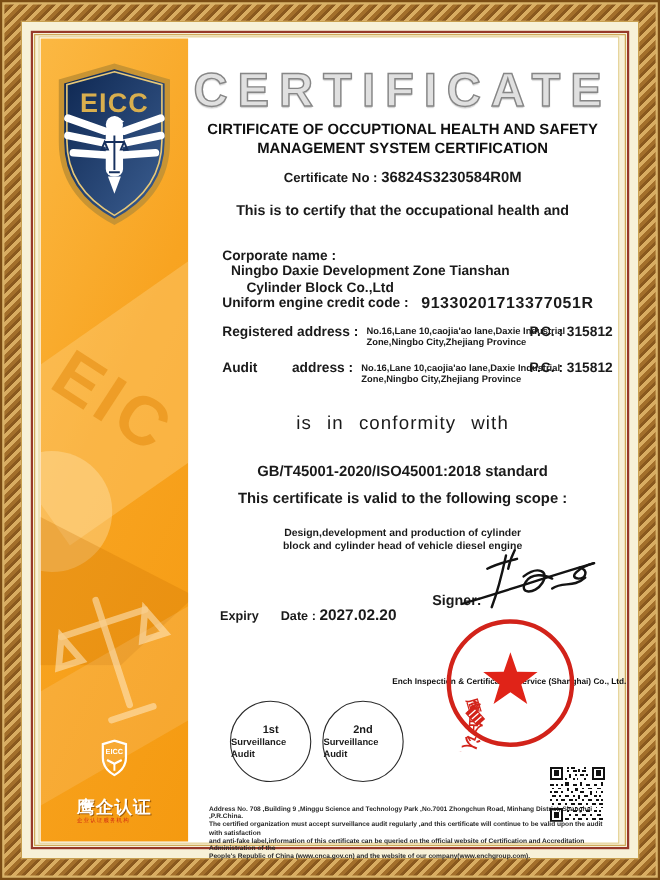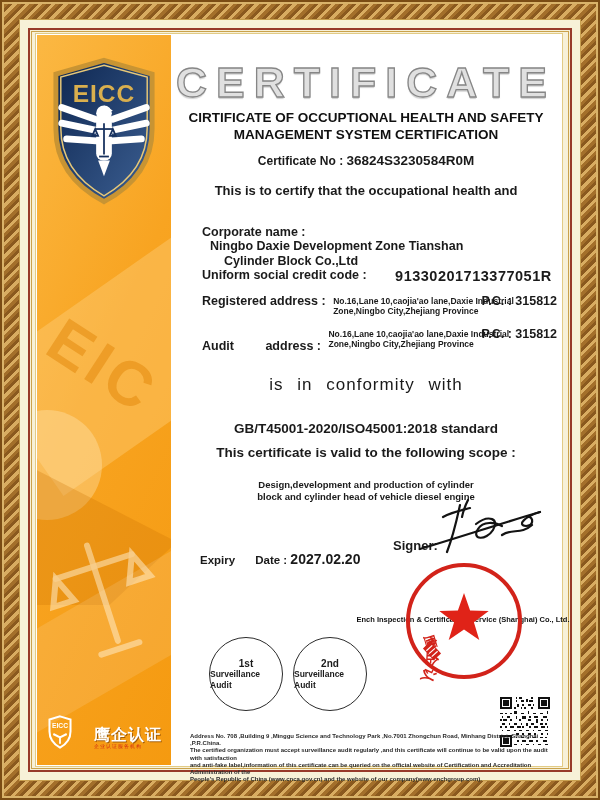--- a/index.html
+++ b/index.html
@@ -24,21 +24,21 @@
     background:rgba(255,255,255,.12);transform:rotate(-30deg);}
   .glow{position:absolute;left:-45px;top:375px;width:110px;height:110px;border-radius:50%;
     background:rgba(255,235,190,.35);}
   .dark-tri{position:absolute;left:-10px;top:430px;width:150px;height:140px;
     background:rgba(205,115,5,.28);clip-path:polygon(0 0,100% 55%,55% 100%,0 100%);}
   .wm-eic{position:absolute;left:8px;top:295px;font-size:62px;font-weight:bold;
     color:rgba(226,134,8,.5);transform:rotate(33deg);letter-spacing:4px;white-space:nowrap;}
   .wm-scales{position:absolute;left:12px;top:488px;opacity:.65;}
   .badge{position:absolute;left:13px;top:20px;}
 
-  .side-logo{position:absolute;left:0;right:0;bottom:16px;display:flex;align-items:flex-end;justify-content:center;gap:20px;}
+  .side-logo{position:absolute;left:0;right:0;bottom:16px;display:flex;align-items:center;justify-content:center;gap:20px;flex-direction:column;}
   .side-logo .txt{display:flex;flex-direction:column;line-height:1.1;}
   .logo-name{font-size:16px;font-weight:bold;color:#fff;text-shadow:1px 1px 0 rgba(90,40,0,.55);letter-spacing:1px;}
   .logo-tag{font-size:5px;color:#d22c12;letter-spacing:1px;}
 
   
   .main{position:absolute;left:135px;right:1px;top:1px;bottom:1px;}
   .abs{position:absolute;}
   .ctr{left:0;right:0;text-align:center;}
 
   .big-title{top:23px;font-size:43px;font-weight:bold;letter-spacing:9px;color:#e0e0e0;
@@ -169,32 +169,32 @@
 
       <div class="row" style="top:190px;">
         <span class="lbl">Corporate name :</span>
         <span class="corp-val">
           <span>Ningbo Daxie Development Zone Tianshan</span><br>
           <span style="margin-left:14px;">Cylinder Block Co.,Ltd</span>
         </span>
       </div>
 
       <div class="row" style="top:233px;">
-        <span class="lbl">Uniform social credit code :</span>
-        <span class="code-val" style="margin-left:25px;">91330201713377051R</span>
+        <span class="lbl">Uniform engine credit code :</span>
+        <span class="code-val" style="margin-left:8px;">91330201713377051R</span>
       </div>
 
       <div class="row" style="top:259px;">
         <span class="lbl">Registered address :</span>
         <span class="addr-val" style="margin-left:4px;">No.16,Lane 10,caojia'ao lane,Daxie Industrial Zone,Ningbo City,Zhejiang Province</span>
         <span class="pc">P.C. : 315812</span>
       </div>
 
       <div class="row" style="top:292px;">
-        <span class="lbl" style="width:119px;margin-top:12px;">
+        <span class="lbl" style="width:119px;">
           <span>Audit</span>
           <span style="float:right;">address :</span>
         </span>
         <span class="addr-val" style="margin-left:4px;">No.16,Lane 10,caojia'ao lane,Daxie Industrial Zone,Ningbo City,Zhejiang Province</span>
         <span class="pc">P.C. : 315812</span>
       </div>
 
       <div class="abs ctr conformity">is in conformity with</div>
       <div class="abs ctr standard">GB/T45001-2020/ISO45001:2018 standard</div>
       <div class="abs ctr scopehead">This certificate is valid to the following scope :</div>

